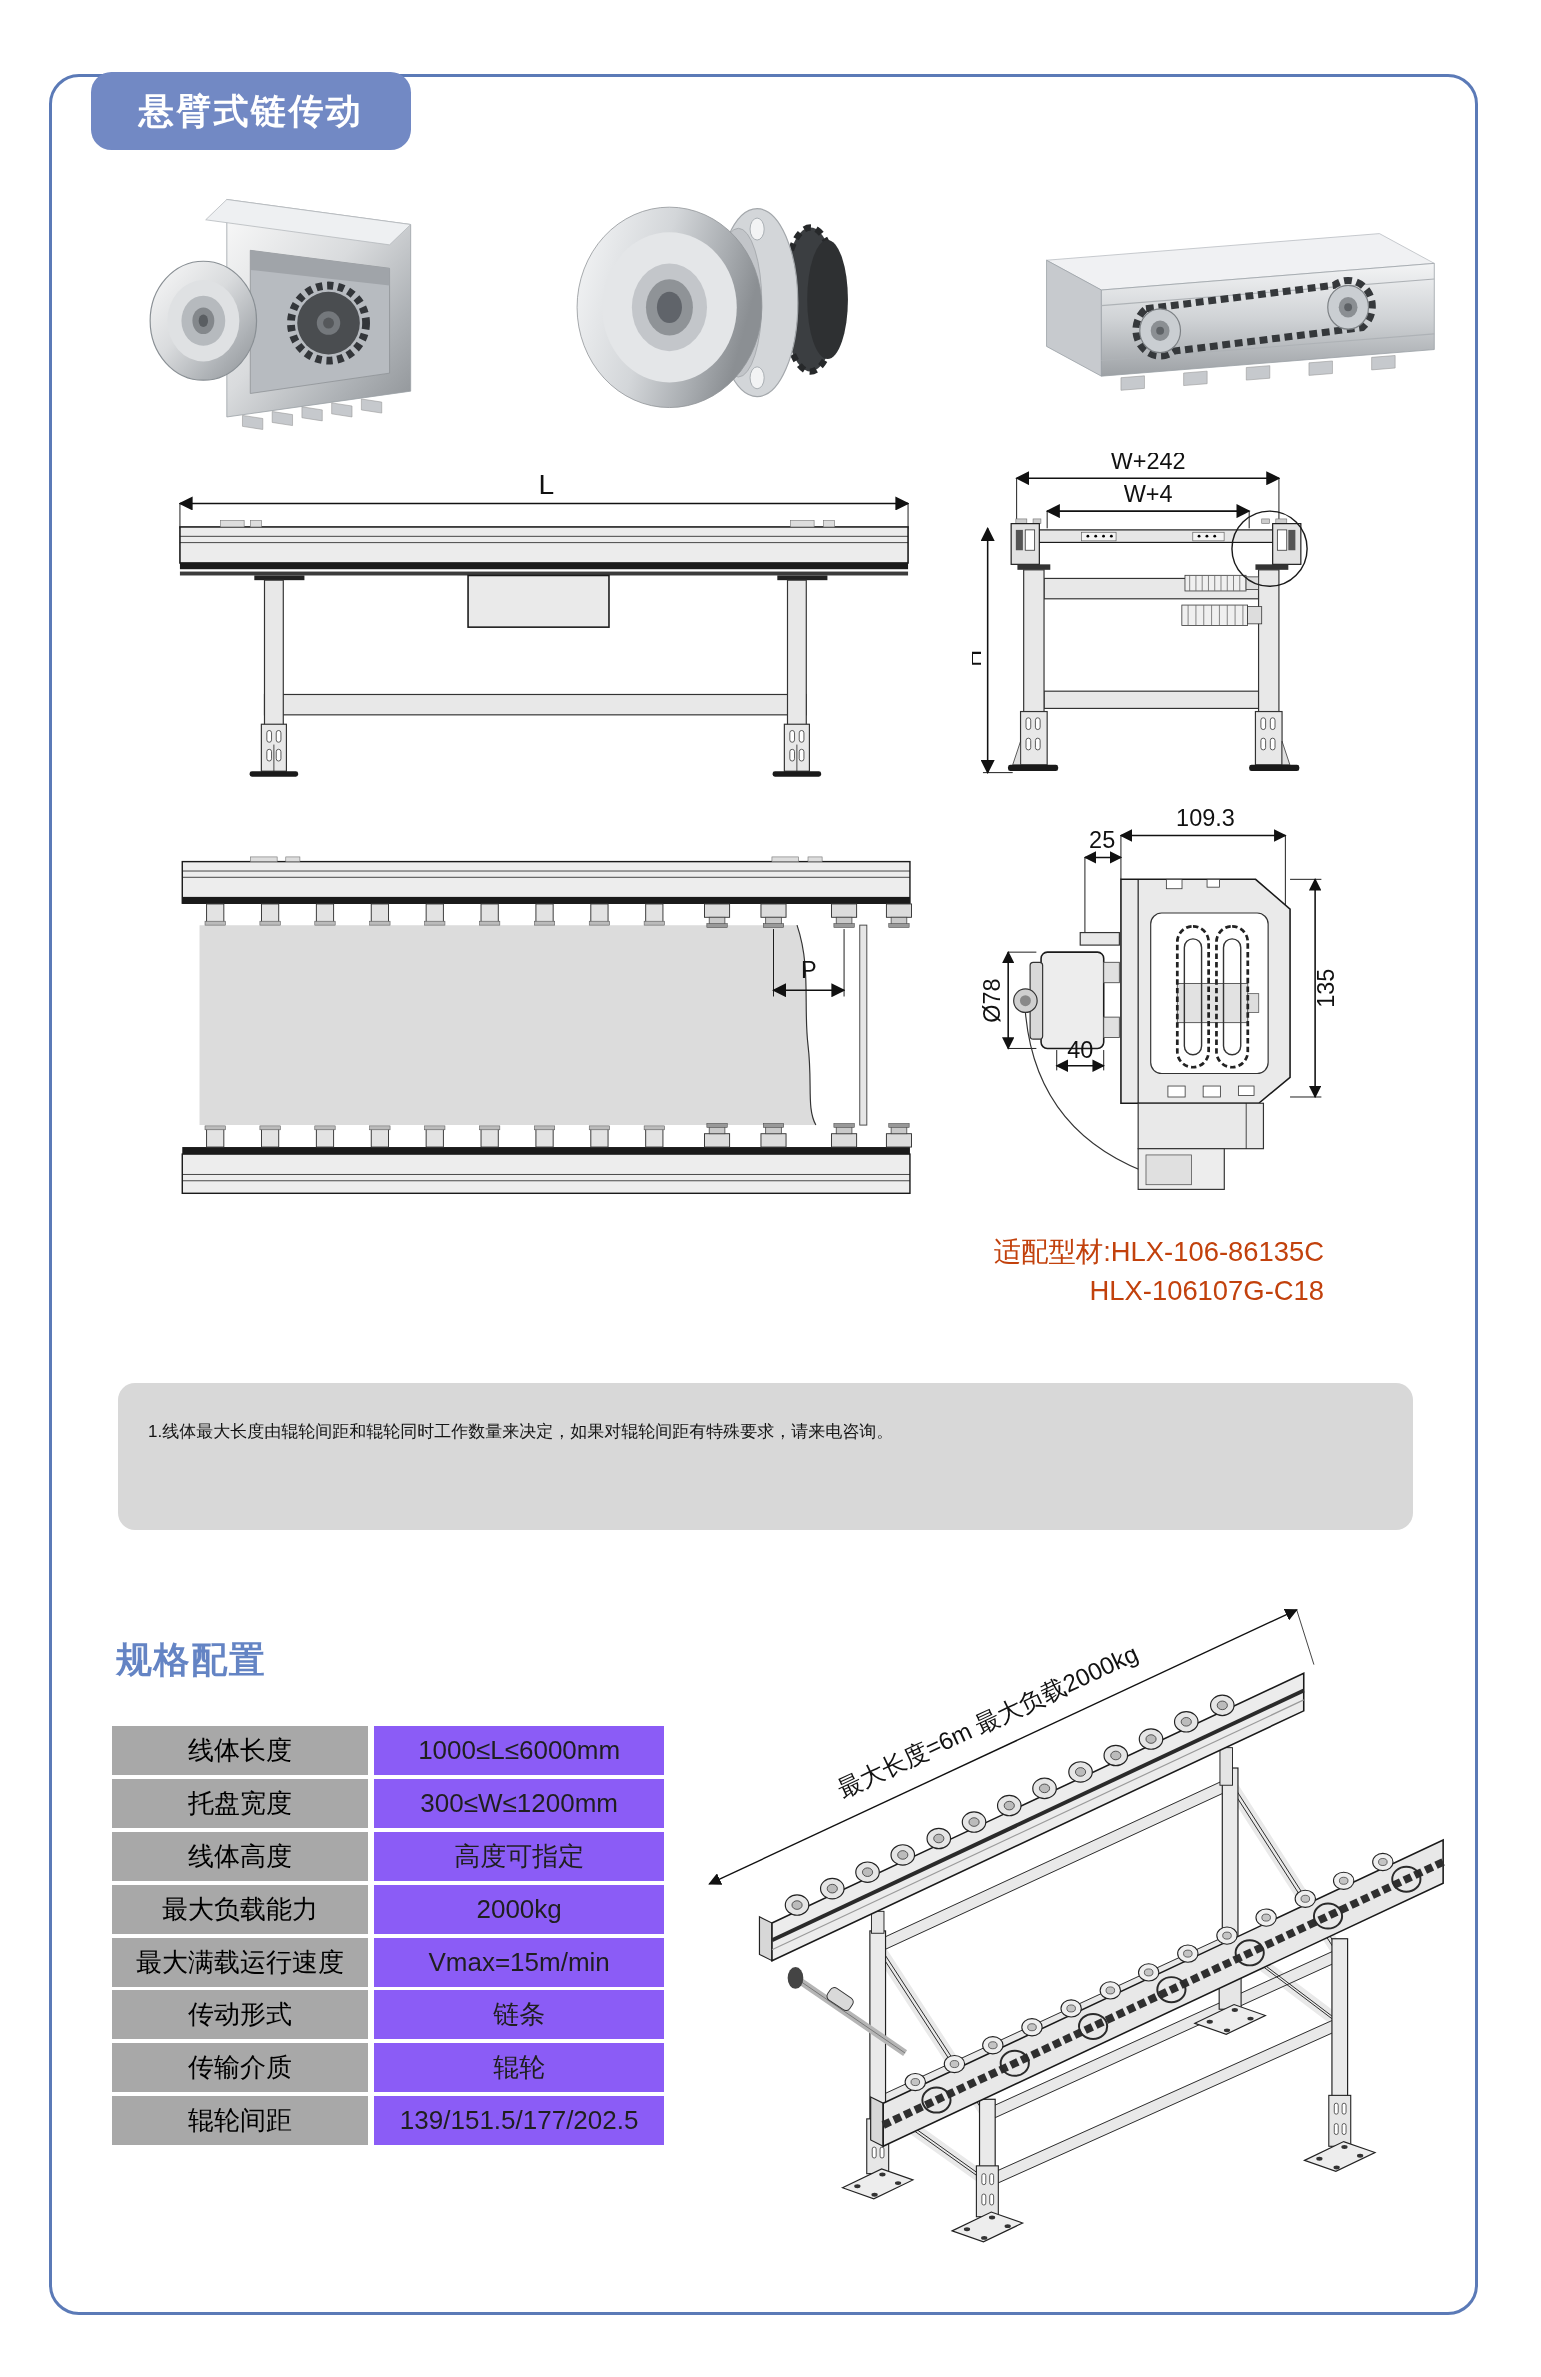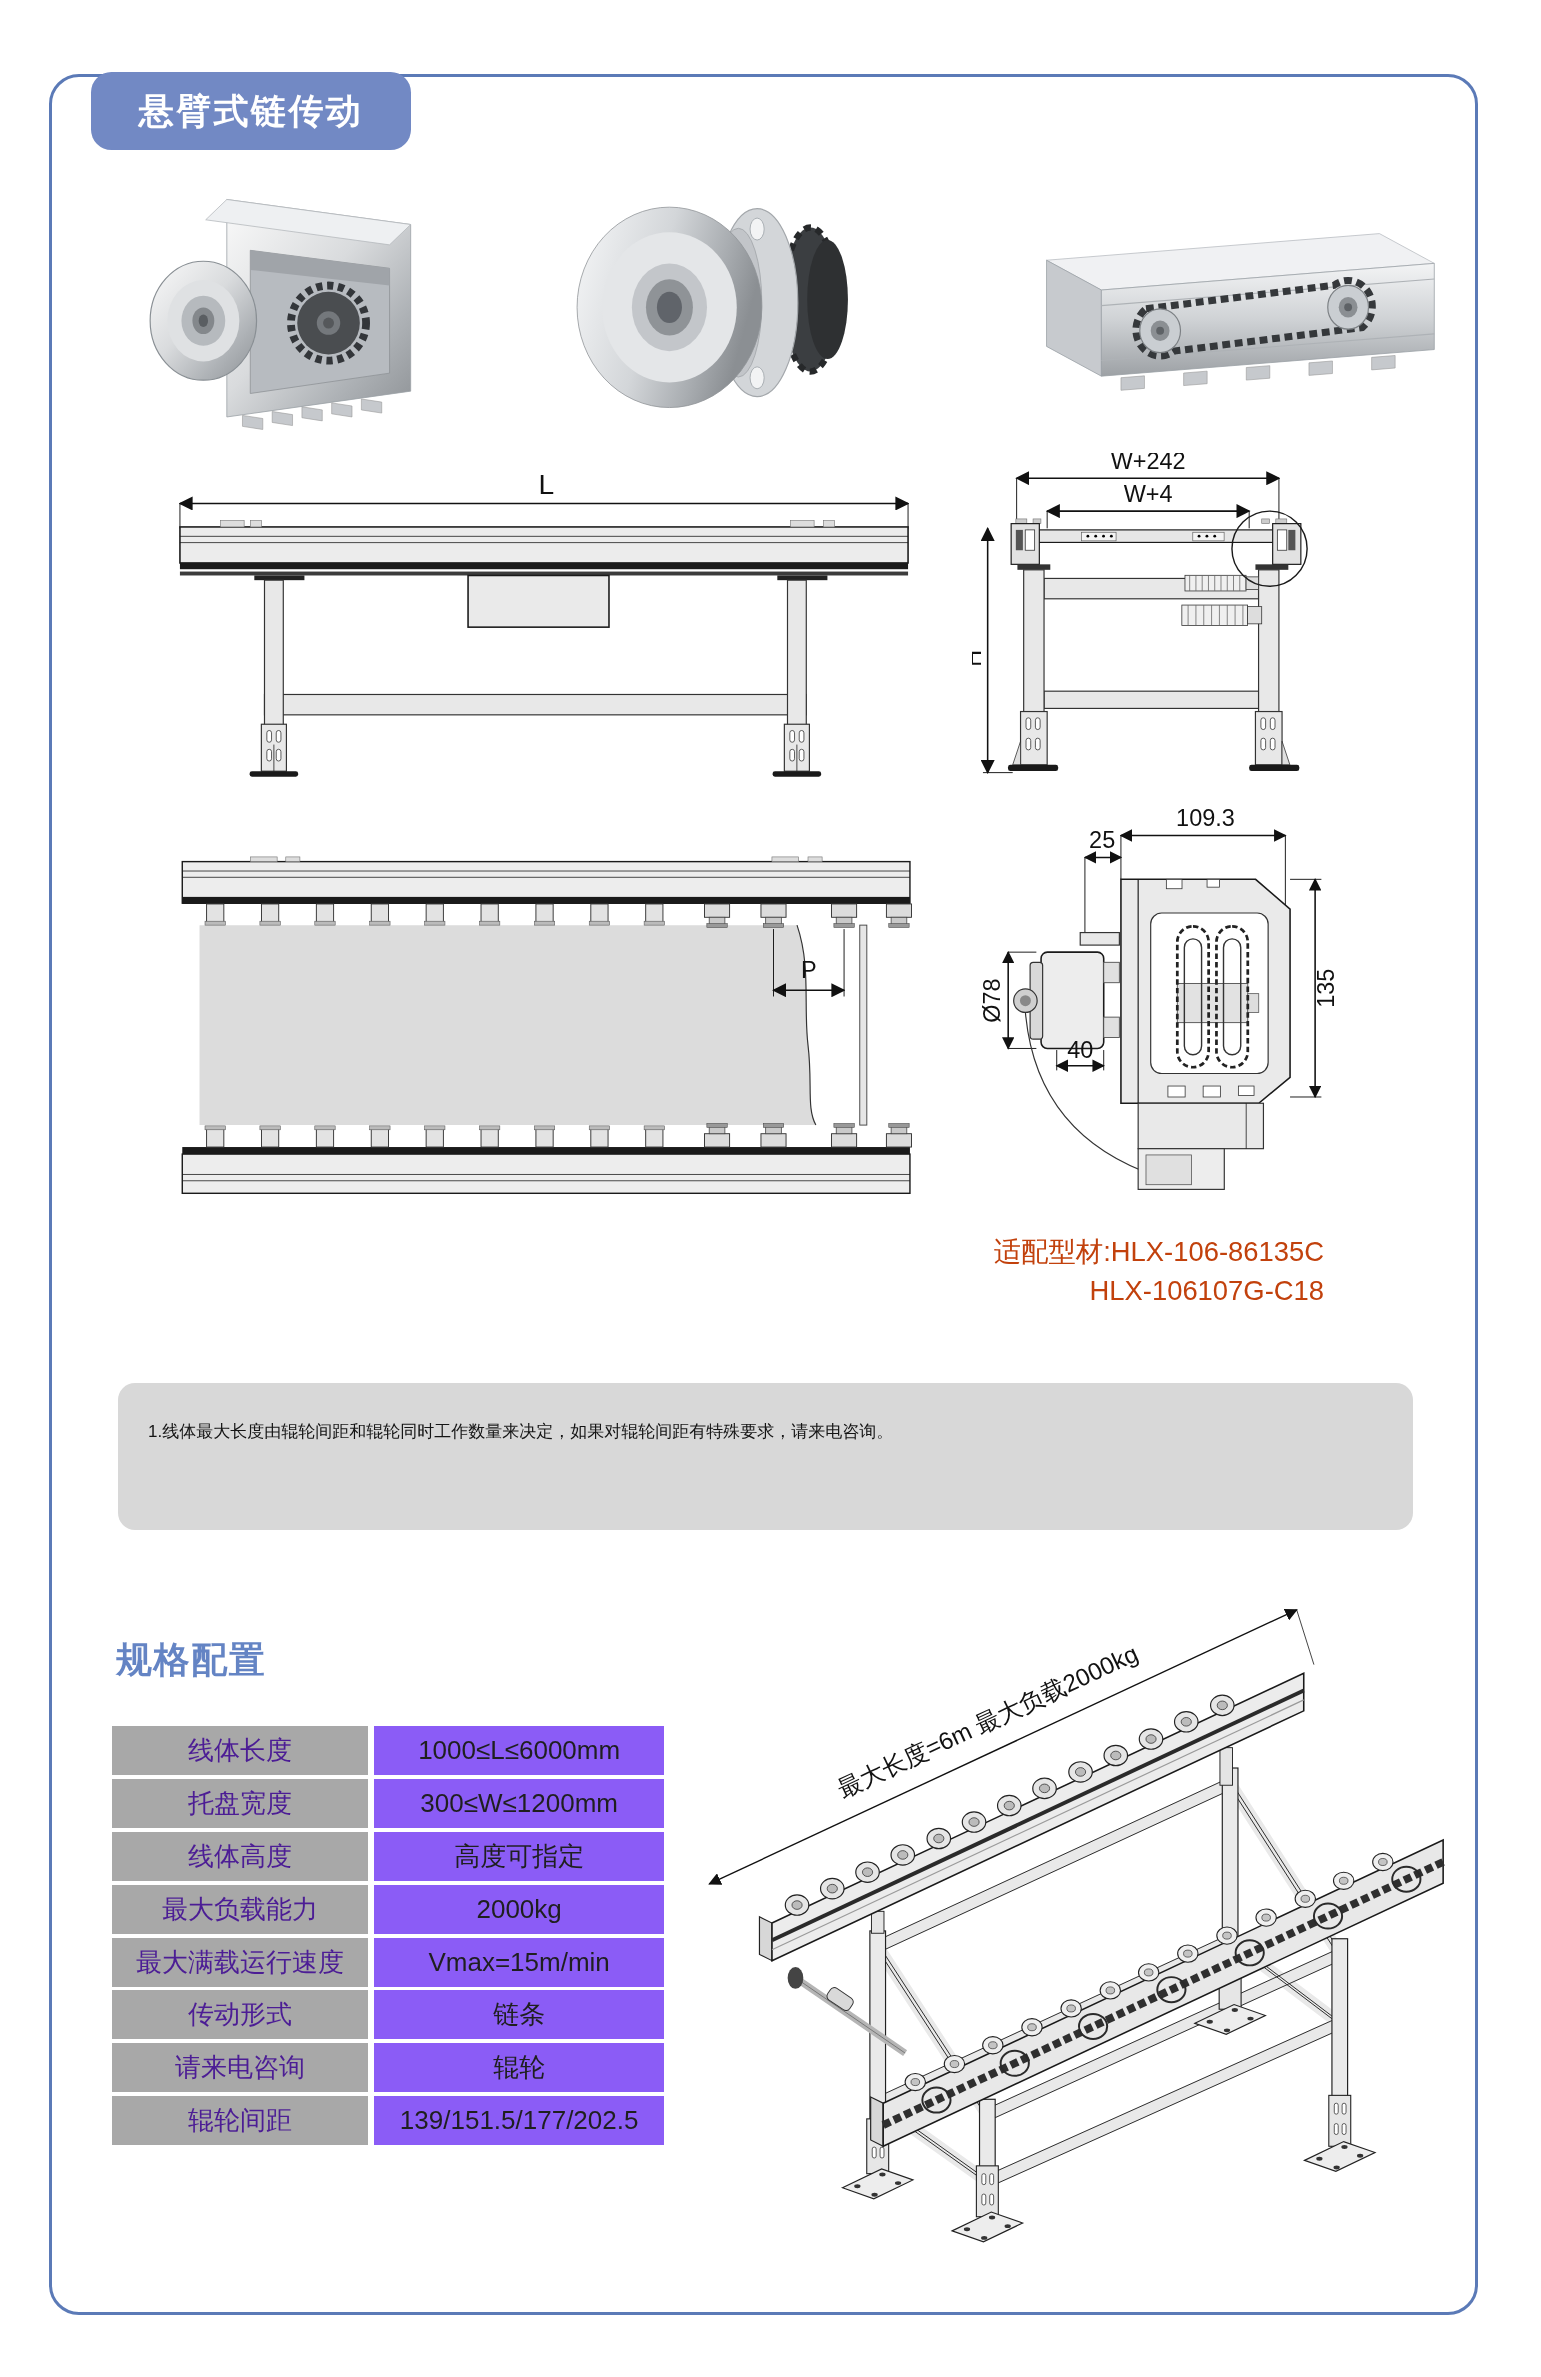--- a/index.html
+++ b/index.html
@@ -12,21 +12,21 @@
                display:flex;align-items:center;justify-content:center;color:#fff;font-size:35px;
                font-weight:bold;letter-spacing:2.4px;}
   .red-text{color:#c2410c;font-size:27.4px;line-height:39px;text-align:right;}
   #note-box{left:118px;top:1383px;width:1295px;height:147px;background:#d8d8d8;border-radius:17px;
             box-sizing:border-box;padding:23.5px 31px 0 30px;}
   #note-box div{font-size:17px;line-height:49px;color:#141414;}
   #spec-title{left:116px;top:1636px;font-size:36px;font-weight:bold;color:#6484c4;letter-spacing:1.6px;}
   #spec-table{left:112px;top:1726px;width:552px;display:flex;flex-direction:column;gap:3.9px;}
   .spec-row{display:flex;gap:6.3px;height:49px;}
   .spec-label{width:256px;background:#a8a8a8;display:flex;align-items:center;justify-content:center;
-              font-size:26px;color:#4c1d95;}
+              font-size:26px;color:#000000;}
   .spec-value{flex:1;background:#8b5cf6;display:flex;align-items:center;justify-content:center;
               font-size:26px;color:#1f1f1f;}
   svg text{font-family:"Liberation Sans","DejaVu Sans",sans-serif;fill:#111;}
   .dim{stroke:#111;stroke-width:2;fill:none;}
   .ext{stroke:#111;stroke-width:1.2;fill:none;}
   .ln15{stroke:#1a1a1a;stroke-width:1.5;fill:none;}
   .ln1{stroke:#1a1a1a;stroke-width:1;fill:none;}
 </style>
 </head>
 <body>
@@ -405,21 +405,21 @@
   </div>
   <div class="spec-row">
     <div class="spec-label">最大满载运行速度</div>
     <div class="spec-value">Vmax=15m/min</div>
   </div>
   <div class="spec-row">
     <div class="spec-label">传动形式</div>
     <div class="spec-value">链条</div>
   </div>
   <div class="spec-row">
-    <div class="spec-label">请来电咨询</div>
+    <div class="spec-label">传输介质</div>
     <div class="spec-value">辊轮</div>
   </div>
   <div class="spec-row">
     <div class="spec-label">辊轮间距</div>
     <div class="spec-value">139/151.5/177/202.5</div>
   </div>
 </div>
 
 <svg class="abs" style="left:678px;top:1555px" width="791" height="697" viewBox="0 0 1010 890">
   <defs>

